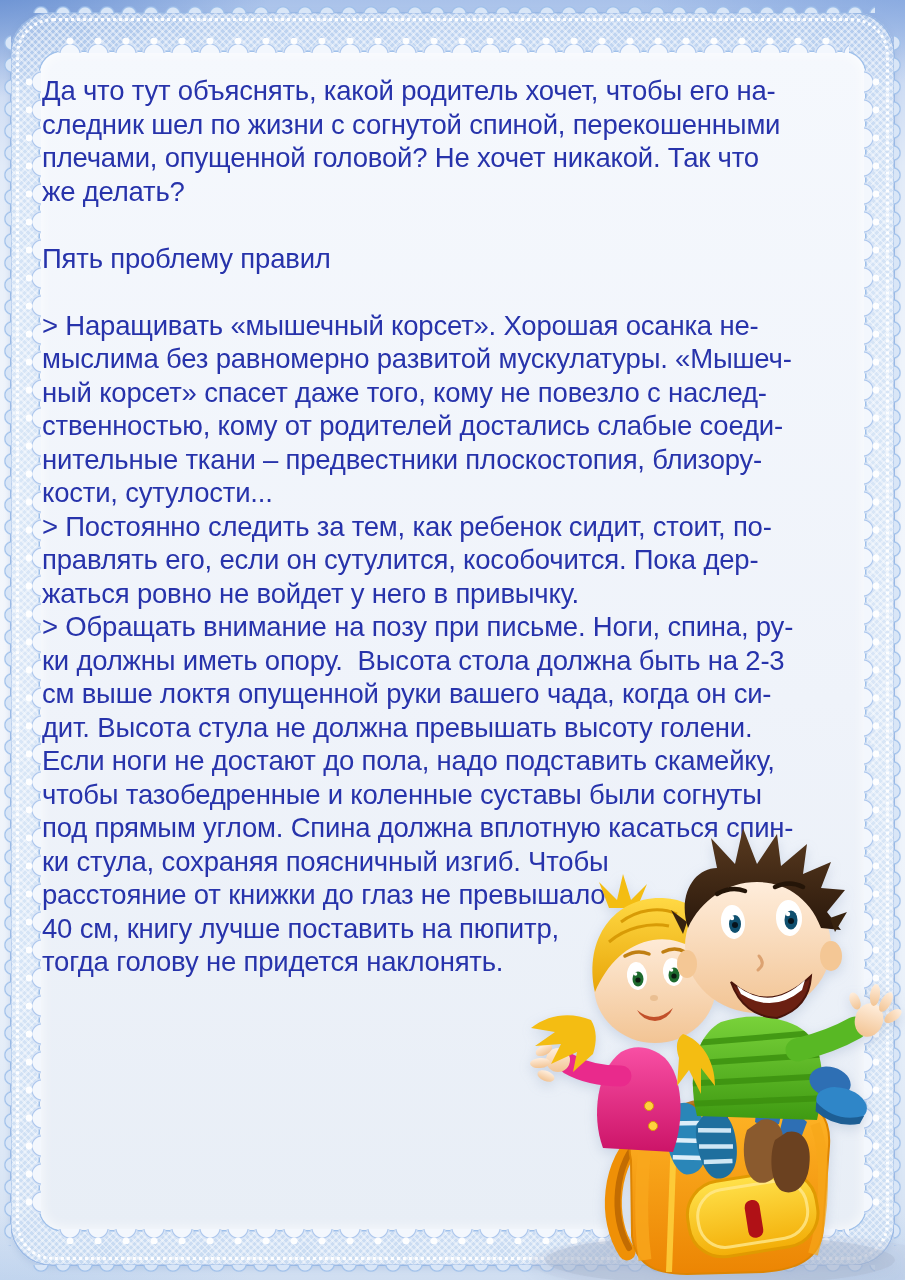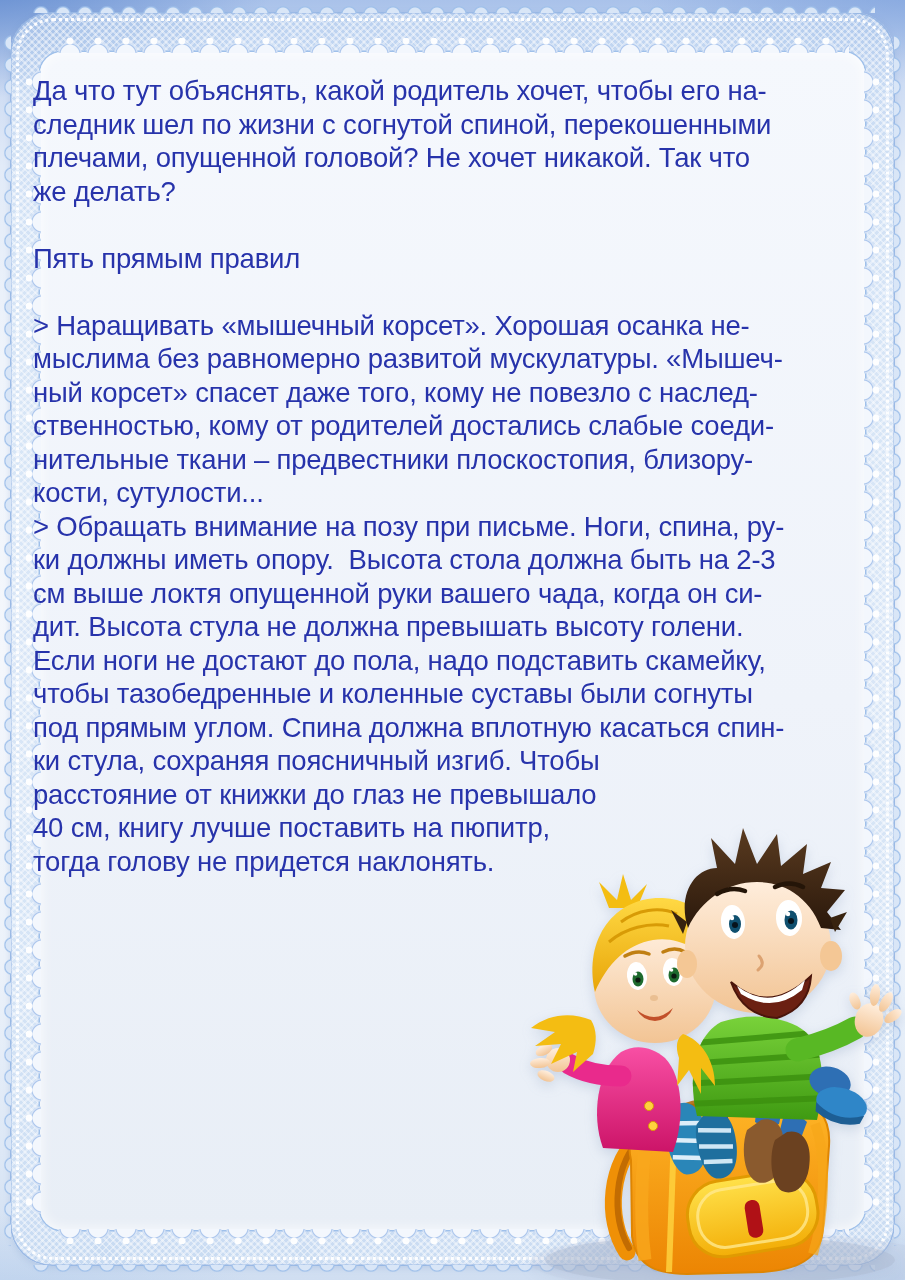--- a/index.html
+++ b/index.html
@@ -54,21 +54,21 @@
     background:
       radial-gradient(circle at 3px 14px, rgba(255,255,255,0.95) 3px, rgba(255,255,255,0) 4px),
       radial-gradient(circle at 16px 14px, #f3f7fd 9px, #a9c4ec 10px, #d7e4f6 11px, rgba(215,228,246,0) 12.5px);
     background-size:15px 28px;background-repeat:repeat-y;}
   .sc.r{top:16px;bottom:16px;right:-14px;width:15px;
     background:
       radial-gradient(circle at 12px 14px, rgba(255,255,255,0.95) 3px, rgba(255,255,255,0) 4px),
       radial-gradient(circle at -1px 14px, #f3f7fd 9px, #a9c4ec 10px, #d7e4f6 11px, rgba(215,228,246,0) 12.5px);
     background-size:15px 28px;background-repeat:repeat-y;}
   
-  .text-layer{position:absolute;left:33px;top:74px;width:832px;}
+  .text-layer{position:absolute;left:42px;top:74px;width:832px;}
   .para{
     margin:0;white-space:pre;color:#2733ab;
     font-size:27.5px;line-height:33.5px;letter-spacing:-0.2px;
   }
   .para.gap-after{margin-bottom:33.5px;}
   
   .illo{position:absolute;left:525px;top:823px;width:380px;height:457px;pointer-events:none;
         filter:drop-shadow(0 4px 6px rgba(110,135,175,0.25));}
 </style>
 </head>
@@ -88,27 +88,30 @@
     <div class="sc b"></div>
     <div class="sc l"></div>
     <div class="sc r"></div>
   </div>
 
   <div class="text-layer">
     <p class="para gap-after">Да что тут объяснять, какой родитель хочет, чтобы его на-
 следник шел по жизни с согнутой спиной, перекошенными
 плечами, опущенной головой? Не хочет никакой. Так что
 же делать?</p>
-    <p class="para gap-after">Пять прямым правил</p>
+    <p class="para gap-after">Пять проблему правил</p>
     <p class="para">&gt; Наращивать «мышечный корсет». Хорошая осанка не-
 мыслима без равномерно развитой мускулатуры. «Мышеч-
 ный корсет» спасет даже того, кому не повезло с наслед-
 ственностью, кому от родителей достались слабые соеди-
 нительные ткани – предвестники плоскостопия, близору-
 кости, сутулости...</p>
+    <p class="para">&gt; Постоянно следить за тем, как ребенок сидит, стоит, по-
+правлять его, если он сутулится, кособочится. Пока дер-
+жаться ровно не войдет у него в привычку.</p>
     <p class="para">&gt; Обращать внимание на позу при письме. Ноги, спина, ру-
 ки должны иметь опору.  Высота стола должна быть на 2-3
 см выше локтя опущенной руки вашего чада, когда он си-
 дит. Высота стула не должна превышать высоту голени.
 Если ноги не достают до пола, надо подставить скамейку,
 чтобы тазобедренные и коленные суставы были согнуты
 под прямым углом. Спина должна вплотную касаться спин-
 ки стула, сохраняя поясничный изгиб. Чтобы
 расстояние от книжки до глаз не превышало
 40 см, книгу лучше поставить на пюпитр,

